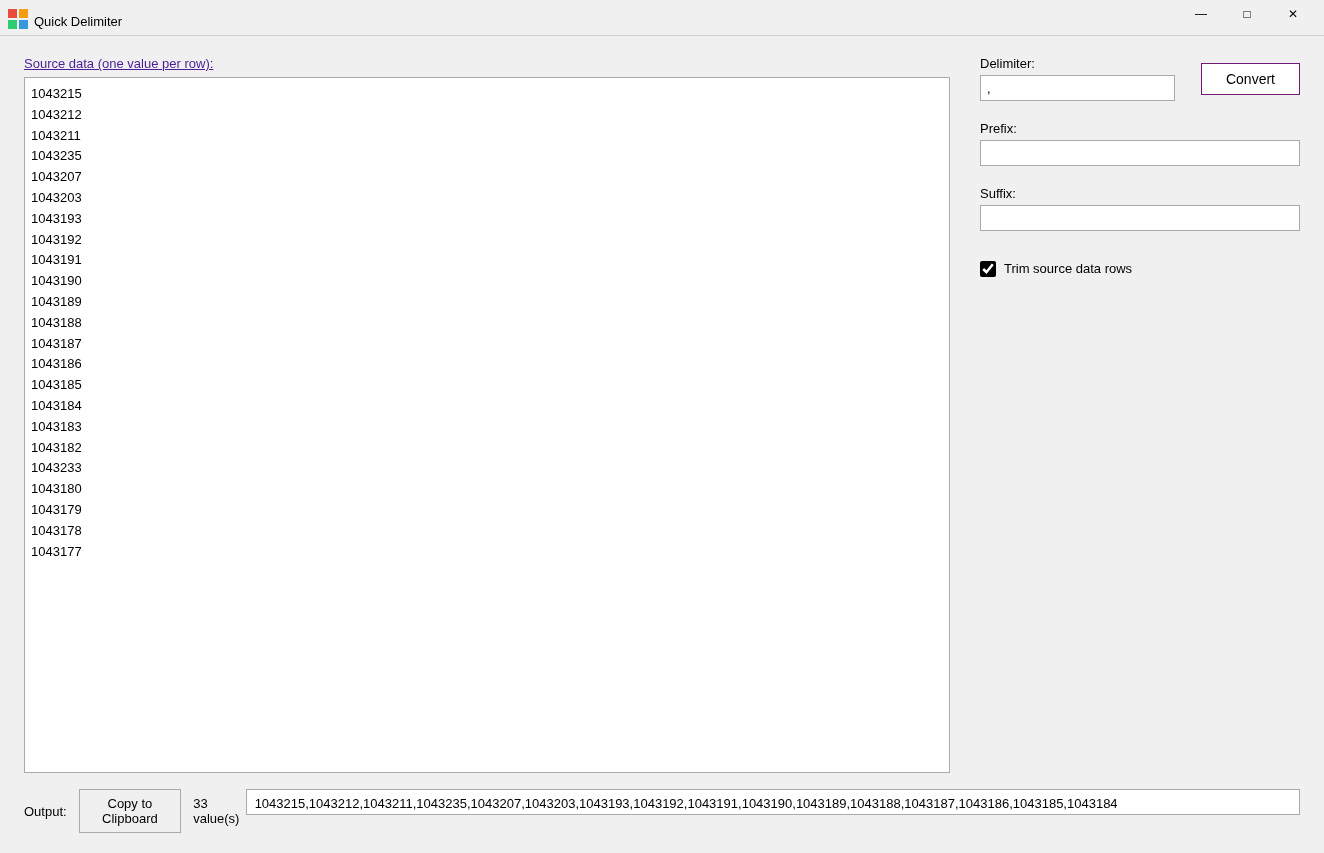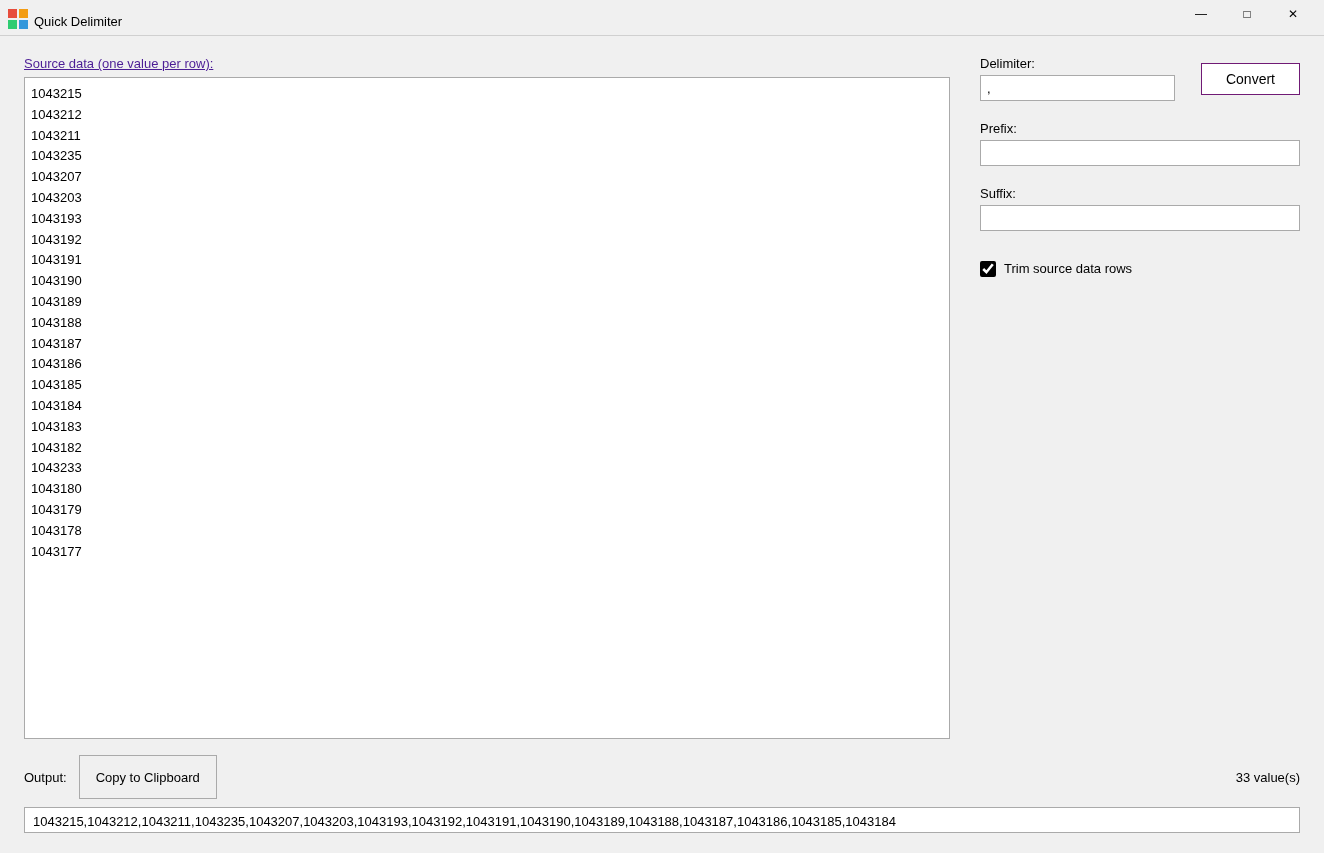--- a/index.html
+++ b/index.html
@@ -165,22 +165,20 @@
     .checkbox-input {
       width: 16px;
       height: 16px;
       cursor: pointer;
       accent-color: #000;
     }
 
     .bottom-section {
       margin-top: 16px;
       display: flex;
-      flex-direction: column;
-      gap: 8px;
     }
 
     .output-row {
       display: flex;
       align-items: center;
       gap: 12px;
       justify-content: space-between;
     }
 
     .output-left {

